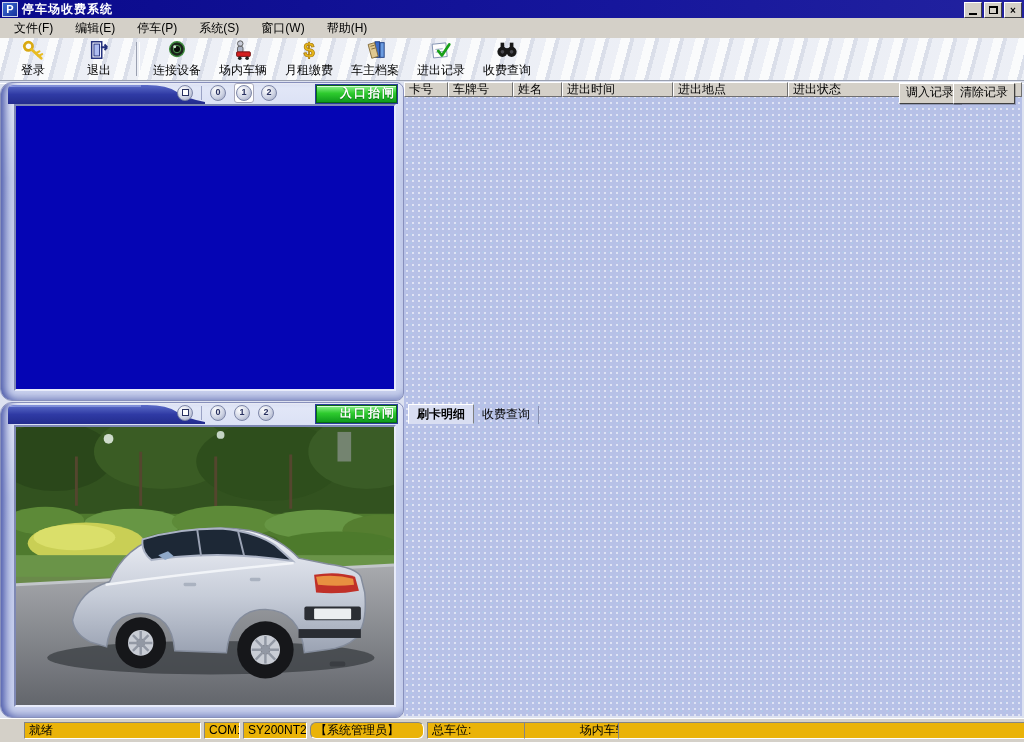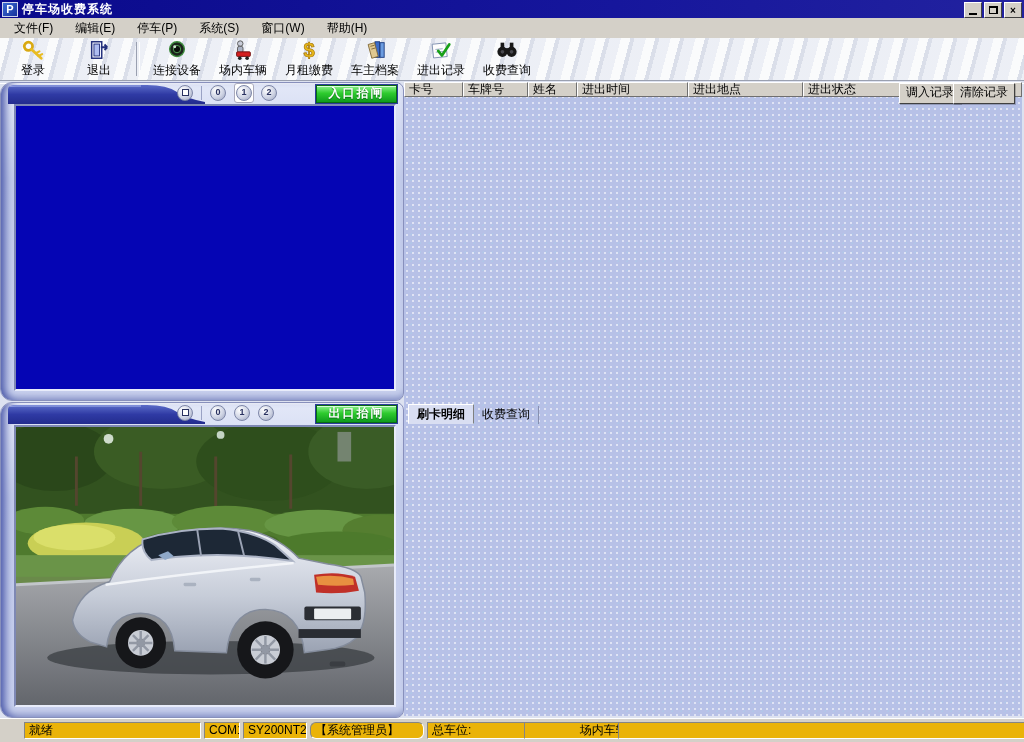--- a/index.html
+++ b/index.html
@@ -48,21 +48,21 @@
     background:radial-gradient(circle at 35% 30%,#ffffff,#cfd4e4 55%,#9aa2bc);
     border:1px solid #7d86a8;display:flex;align-items:center;justify-content:center;
     font-size:9px;font-weight:bold;color:#2a3260;line-height:1;cursor:pointer;}
   .chan-sep{width:1px;height:14px;background:#9aa2c4;margin:0 8px 0 0;}
   .chan-sel{background:#fff;border:1px solid #aab;border-radius:3px;padding:1px;margin-right:7px;}
   .chan-sel .circle-btn{margin:0;}
   .sq-glyph{width:5px;height:5px;border:1px solid #2a3260;background:#fff;}
   .gate-btn{position:absolute;right:6px;top:2px;width:79px;height:16px;
     background:linear-gradient(180deg,#8cf08c,#2ecb2e 45%,#0f9c1d);
     border:1px solid #0a6a14;box-shadow:0 0 0 1px #2b3c9c, inset 0 1px 0 #d6ffd6;
-    color:#fff;font-size:12px;font-weight:bold;letter-spacing:2px;line-height:14px;text-align:center;cursor:pointer;
+    color:#fff;font-size:12px;font-weight:bold;letter-spacing:2px;line-height:14px;text-align:right;cursor:pointer;
     text-shadow:0 1px 1px #0a6a14;}
   .video{position:absolute;left:13px;right:7px;border:2px solid;border-color:#7e88b4 #e8ecfa #e8ecfa #7e88b4;}
   
   .rightcol{position:absolute;left:404px;top:82px;width:618px;height:634px;
     background-color:#b7c1e7;
     background-image:radial-gradient(rgba(255,255,255,.55) 1px,transparent 1px),radial-gradient(rgba(170,205,235,.5) 1px,transparent 1px);
     background-size:6px 6px,9px 9px;background-position:0 0,3px 4px;}
   .rec-header{position:absolute;left:0;top:0;width:618px;height:15px;display:flex;}
   .rec-th{height:15px;background:#d4d0c8;border:1px solid;border-color:#fff #6f6f6f #6f6f6f #fff;
     font-size:12px;line-height:13px;padding-left:4px;box-sizing:border-box;color:#000;cursor:default;}
@@ -312,21 +312,21 @@
         </g>
 
         <rect x="322" y="238" width="16" height="5" rx="2" fill="#3a3d42"></rect>
       </svg>
     </div>
   </div>
 
   <div class="rightcol">
 
     <div class="rec-header">
-      <div class="rec-th" style="width:59px;">卡号</div>
+      <div class="rec-th" style="width:44px;">卡号</div>
       <div class="rec-th" style="width:65px;">车牌号</div>
       <div class="rec-th" style="width:49px;">姓名</div>
       <div class="rec-th" style="width:111px;">进出时间</div>
       <div class="rec-th" style="width:115px;">进出地点</div>
       <div class="rec-th" style="flex:1;">进出状态</div>
     </div>
     <div style="position:absolute;left:0;top:15px;width:618px;height:305px;"></div>
 
     <div class="tabstrip">
       <div class="tab active">刷卡明细</div>

